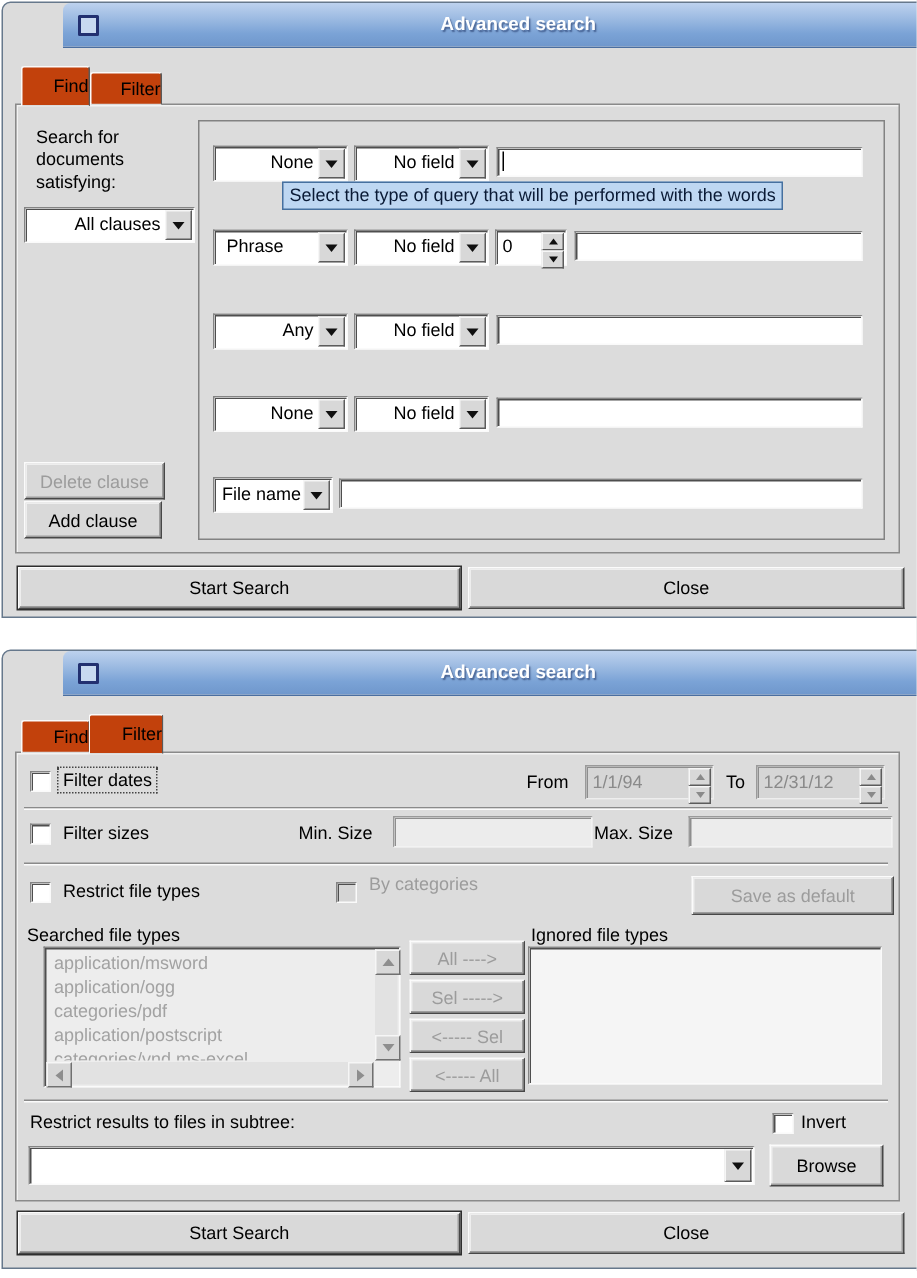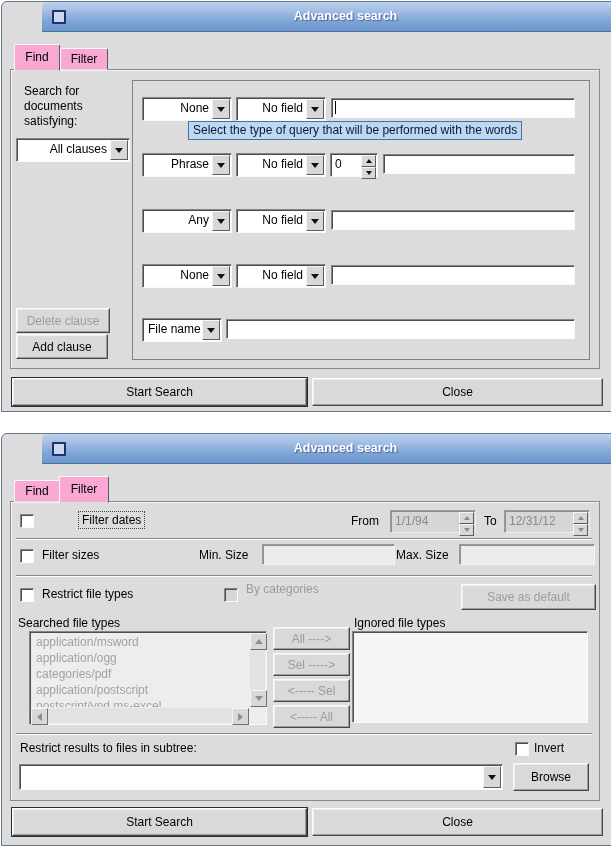--- a/index.html
+++ b/index.html
@@ -28,21 +28,21 @@
     position:absolute;left:10px;top:8px;width:10px;height:10px;
     border:2px solid #223070;background:#c8d9f0;border-radius:1px;
   }
   .close-btn{
     position:absolute;right:5px;top:4px;width:22px;height:20px;border-radius:4px;
     border:1px solid #d4e2f4;background:linear-gradient(#93b3de,#5f8ac4);
     display:flex;align-items:center;justify-content:center;
   }
   
   .tab{
-    position:absolute;background:#f9a8d4;text-align:center;
+    position:absolute;background:#c2410c;text-align:right;
     border:1px solid;border-color:#fafafa #5a5a5a #dcdcdc #fafafa;
     border-radius:2px 2px 0 0;z-index:3;
   }
   .tab.active{height:25px;line-height:24px;top:42px;}
   .tab.inactive{height:20px;line-height:20px;top:46px;}
   .tabframe{
     position:absolute;left:8px;top:67px;width:588px;height:298px;
     border:1px solid #8a8a8a;box-shadow:inset 1px 1px 0 #f2f2f2;z-index:1;
   }
   .btn{
@@ -80,21 +80,21 @@
     box-shadow:inset 1px 1px 0 #4e4e4e;padding:0 3px;
     font-family:"Liberation Sans",sans-serif;font-size:12px;}
   .tin.off{background:#ececec;border-color:#9a9a9a #f2f2f2 #f2f2f2 #9a9a9a;box-shadow:inset 1px 1px 0 #8e8e8e;}
   .caret{position:absolute;width:1px;height:13px;background:#000;}
   
   .cb{display:inline-block;width:12px;height:12px;background:#fff;
     border:1px solid;border-color:#848484 #fafafa #fafafa #848484;
     box-shadow:inset 1px 1px 0 #4e4e4e;vertical-align:middle;}
   .cb.off{background:#d6d6d6;}
   .dis{color:#9c9c9c;}
-  .focusrect{outline:1px dotted #444;margin-left:40px;}
+  .focusrect{outline:1px dotted #444;}
   
   .sep{position:absolute;height:0;border-top:1px solid #8a8a8a;border-bottom:1px solid #fbfbfb;}
   .groupbox{position:absolute;border:1px solid #828282;}
   .tooltip{
     position:absolute;background:#bed7f2;border:1px solid #46709f;color:#0a1a35;
     padding:1px 4px 2px 4px;white-space:nowrap;font-size:12px;z-index:5;
   }
   
   .list{position:absolute;background:#ededed;border:1px solid;
     border-color:#848484 #fafafa #fafafa #848484;box-shadow:inset 1px 1px 0 #4e4e4e;}
@@ -151,21 +151,21 @@
   <div class="combo abs" style="left:234px;top:95px;width:88px;height:22px;">
     <span class="cval">No field</span>
     <span class="cbtn">
         <i class="tdown"></i>
       </span>
   </div>
   <input class="tin abs" style="left: 329px; top: 96px; width: 236px; height: 18px;" value="">
   <span class="caret" style="left:333px;top:99px;"></span>
   <div class="tooltip" style="left:186px;top:119px;">Select the type of query that will be performed with the words</div>
 
-  <div class="combo abs" style="left:140px;top:151px;width:88px;height:22px;">
+  <div class="combo abs" style="left:140px;top:151px;width:88px;height:22px;gap:20px;">
     <span class="cval">Phrase</span>
     <span class="cbtn">
         <i class="tdown"></i>
       </span>
   </div>
   <div class="combo abs" style="left:234px;top:151px;width:88px;height:22px;">
     <span class="cval">No field</span>
     <span class="cbtn">
         <i class="tdown"></i>
       </span>
@@ -299,21 +299,21 @@
       <span>Save as default</span>
     </div>
 
   <span class="lbl" style="left:16px;top:182px;">Searched file types</span>
   <div class="list abs" style="left:27px;top:197px;width:236px;height:92px;">
     <div class="litems">
       <div class="li">application/msword</div>
       <div class="li">application/ogg</div>
       <div class="li">categories/pdf</div>
       <div class="li">application/postscript</div>
-      <div class="li">postscript/vnd.ms-excel</div>
+      <div class="li">categories/vnd.ms-excel</div>
     </div>
     <div class="vsb">
       <span class="sbb" style="top:0;left:0;">
           <i class="g-up"></i>
         </span>
       <span class="sbb" style="bottom:0;left:0;">
           <i class="g-dn"></i>
         </span>
     </div>
     <div class="hsb">

